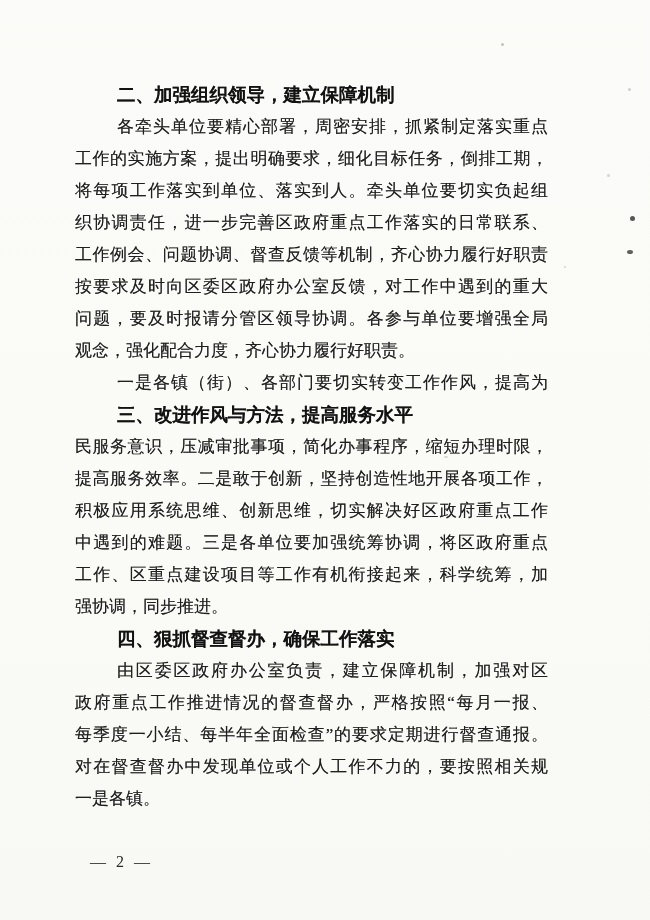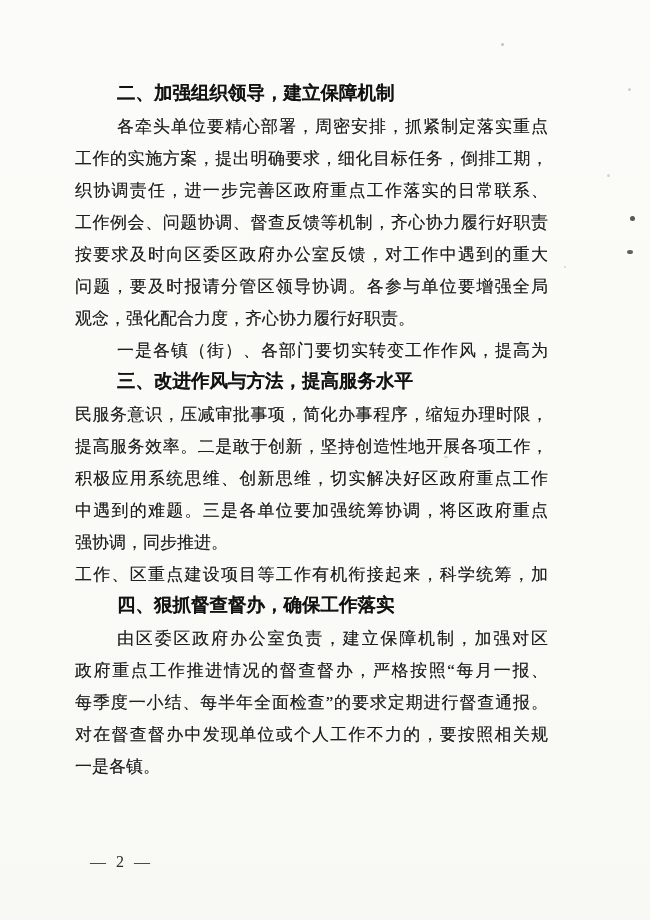--- a/index.html
+++ b/index.html
@@ -39,21 +39,21 @@
     overflow: hidden;
     text-align: justify;
     text-align-last: justify;
     text-justify: inter-character;
   }
   .line.indent {
     padding-left: 42px;
     font-family: Liberation Serif, serif;
   }
   .line.heading {
-    font-family: Liberation Mono, monospace;
+    font-family: Liberation Serif, serif;
     font-weight: 700;
     font-size: 18.5px;
     color: #121212;
     text-shadow: 0 0 0.5px rgba(10,10,10,0.6);
   }
   .footer {
     position: absolute;
     left: 90px;
     top: 853px;
     font-size: 16px;
@@ -67,33 +67,34 @@
   }
 </style>
 </head>
 <body>
 
 <div class="page">
   <div id="doc">
       <div class="line heading indent">二、加强组织领导，建立保障机制</div>
       <div class="line body indent justify">各牵头单位要精心部署，周密安排，抓紧制定落实重点</div>
       <div class="line body justify">工作的实施方案，提出明确要求，细化目标任务，倒排工期，</div>
+      <div class="line body justify">将每项工作落实到单位、落实到人。牵头单位要切实负起组</div>
       <div class="line body justify">织协调责任，进一步完善区政府重点工作落实的日常联系、</div>
       <div class="line body justify">工作例会、问题协调、督查反馈等机制，齐心协力履行好职责</div>
       <div class="line body justify">按要求及时向区委区政府办公室反馈，对工作中遇到的重大</div>
       <div class="line body justify">问题，要及时报请分管区领导协调。各参与单位要增强全局</div>
       <div class="line body">观念，强化配合力度，齐心协力履行好职责。</div>
       <div class="line body indent justify">一是各镇（街）、各部门要切实转变工作作风，提高为</div>
       <div class="line heading indent">三、改进作风与方法，提高服务水平</div>
       <div class="line body justify">民服务意识，压减审批事项，简化办事程序，缩短办理时限，</div>
       <div class="line body justify">提高服务效率。二是敢于创新，坚持创造性地开展各项工作，</div>
       <div class="line body justify">积极应用系统思维、创新思维，切实解决好区政府重点工作</div>
       <div class="line body justify">中遇到的难题。三是各单位要加强统筹协调，将区政府重点</div>
+      <div class="line body justify">工作、区重点建设项目等工作有机衔接起来，科学统筹，加</div>
       <div class="line body">强协调，同步推进。</div>
-      <div class="line body justify">工作、区重点建设项目等工作有机衔接起来，科学统筹，加</div>
       <div class="line heading indent">四、狠抓督查督办，确保工作落实</div>
       <div class="line body indent justify">由区委区政府办公室负责，建立保障机制，加强对区</div>
       <div class="line body justify">政府重点工作推进情况的督查督办，严格按照“每月一报、</div>
       <div class="line body justify">每季度一小结、每半年全面检查”的要求定期进行督查通报。</div>
       <div class="line body justify">对在督查督办中发现单位或个人工作不力的，要按照相关规</div>
       <div class="line body">一是各镇。</div>
     </div>
 
   <div class="footer">— 2 —</div>
 

